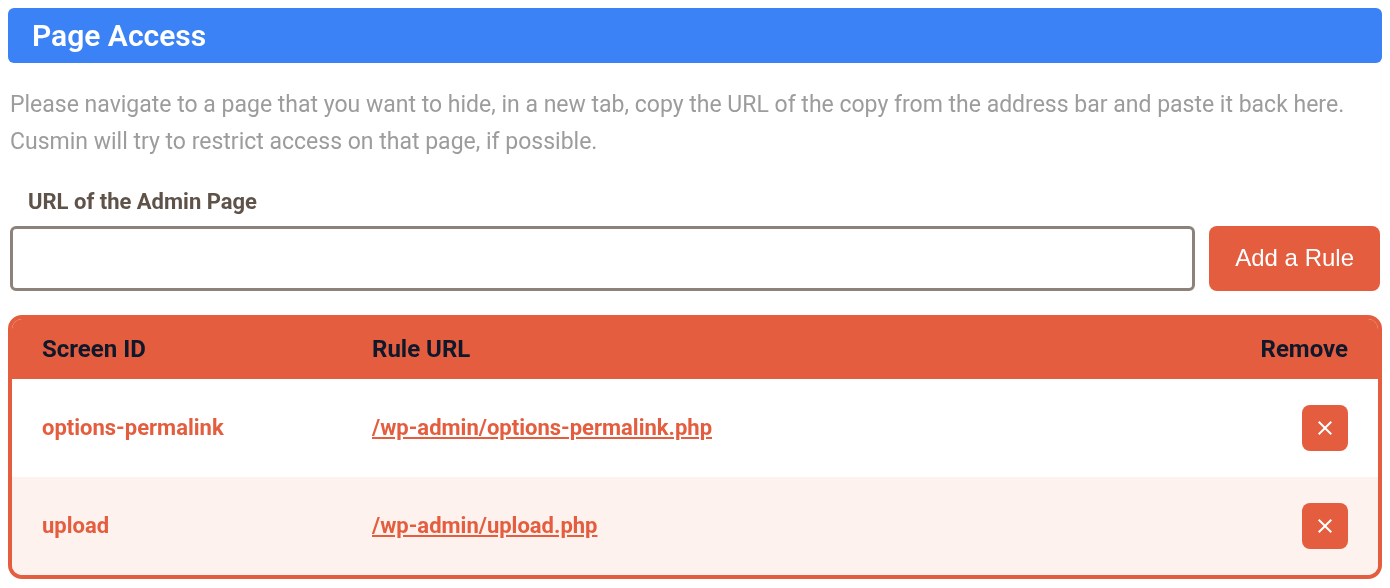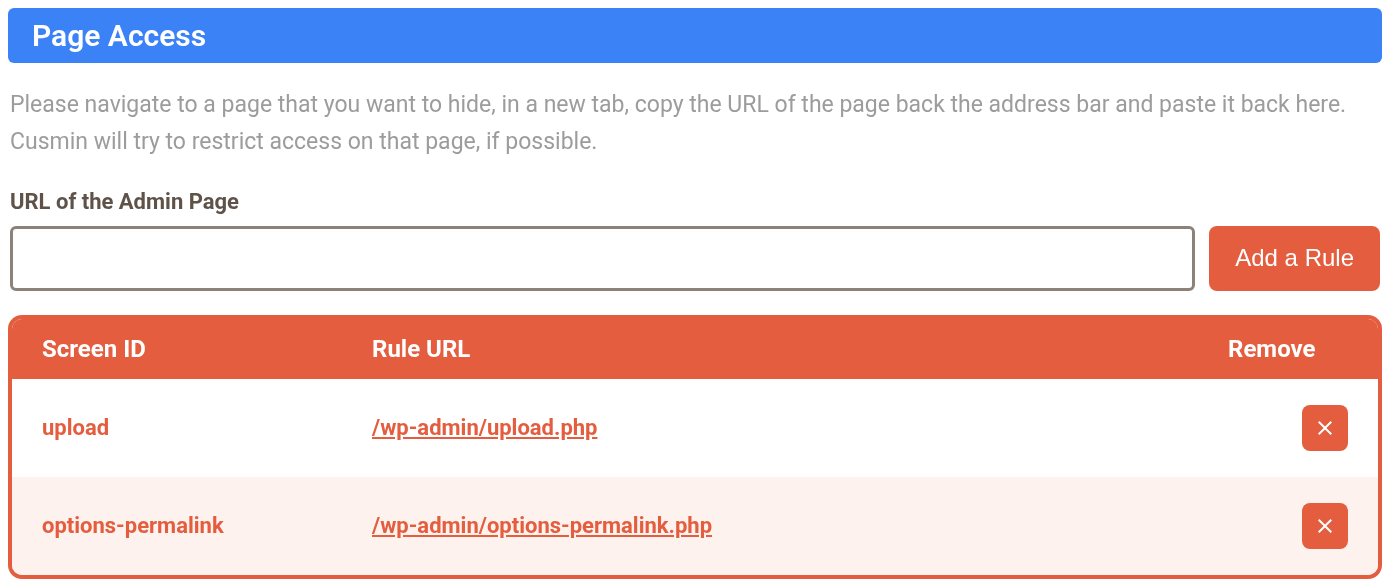--- a/index.html
+++ b/index.html
@@ -26,20 +26,21 @@
     line-height: 1.6;
     margin-bottom: 28px;
     padding: 0 2px;
   }
   .form-label {
     font-size: 22px;
     font-weight: 700;
     color: #5e5249;
     margin-bottom: 12px;
     padding: 0 2px;
+    margin-left: 18px;
   }
   .form-row {
     display: flex;
     gap: 14px;
     align-items: stretch;
     margin-bottom: 24px;
     padding: 0 2px;
   }
   .url-input {
     flex: 1;
@@ -60,29 +61,29 @@
     padding: 18px 26px;
     cursor: pointer;
   }
   .rules-table {
     border: 4px solid #e35d3e;
     border-radius: 14px;
     overflow: hidden;
   }
   .rules-header {
     background: #e35d3e;
-    color: #ffffff;
+    color: #0f172a;
     display: flex;
     font-size: 24px;
     font-weight: 700;
     padding: 16px 30px;
   }
   .col-screen { flex: 0 0 330px; }
   .col-url { flex: 1; }
-  .col-remove { flex: 0 0 120px; }
+  .col-remove { flex: 0 0 120px; text-align: right; }
   .rules-body .row {
     display: flex;
     align-items: center;
     padding: 26px 30px;
     font-size: 22px;
     font-weight: 700;
     color: #e35d3e;
   }
   .rules-body .row:nth-child(odd) { background: #ffffff; }
   .rules-body .row:nth-child(even) { background: #fdf2ee; }
@@ -102,52 +103,52 @@
   }
   .remove-btn svg { width: 24px; height: 24px; fill: #fff; }
 </style>
 </head>
 <body>
 
 <div class="panel-header">
   <span>Page Access</span>
 </div>
 
-<p class="description">Please navigate to a page that you want to hide, in a new tab, copy the URL of the page back the address bar and paste it back here. Cusmin will try to restrict access on that page, if possible.</p>
+<p class="description">Please navigate to a page that you want to hide, in a new tab, copy the URL of the copy from the address bar and paste it back here. Cusmin will try to restrict access on that page, if possible.</p>
 
 <div class="form-label">URL of the Admin Page</div>
 
 <div class="form-row">
   <input type="text" class="url-input" value="" style="">
   <button class="add-rule-btn">Add a Rule</button>
 </div>
 
 <div class="rules-table">
   <div class="rules-header">
     <div class="col-screen">Screen ID</div>
     <div class="col-url">Rule URL</div>
     <div class="col-remove">Remove</div>
   </div>
   <div class="rules-body">
 
     <div class="row">
-      <div class="screen-id">upload</div>
-      <a class="page-url">/wp-admin/upload.php</a>
+      <div class="screen-id">options-permalink</div>
+      <a class="page-url">/wp-admin/options-permalink.php</a>
       <div class="remove-cell">
         <button class="remove-btn">
           <svg viewBox="0 0 24 24">
             <path d="M19 6.41 17.59 5 12 10.59 6.41 5 5 6.41 10.59 12 5 17.59 6.41 19 12 13.41 17.59 19 19 17.59 13.41 12z"></path>
           </svg>
         </button>
       </div>
     </div>
 
     <div class="row">
-      <div class="screen-id">options-permalink</div>
-      <a class="page-url">/wp-admin/options-permalink.php</a>
+      <div class="screen-id">upload</div>
+      <a class="page-url">/wp-admin/upload.php</a>
       <div class="remove-cell">
         <button class="remove-btn">
           <svg viewBox="0 0 24 24">
             <path d="M19 6.41 17.59 5 12 10.59 6.41 5 5 6.41 10.59 12 5 17.59 6.41 19 12 13.41 17.59 19 19 17.59 13.41 12z"></path>
           </svg>
         </button>
       </div>
     </div>
 
   </div>

